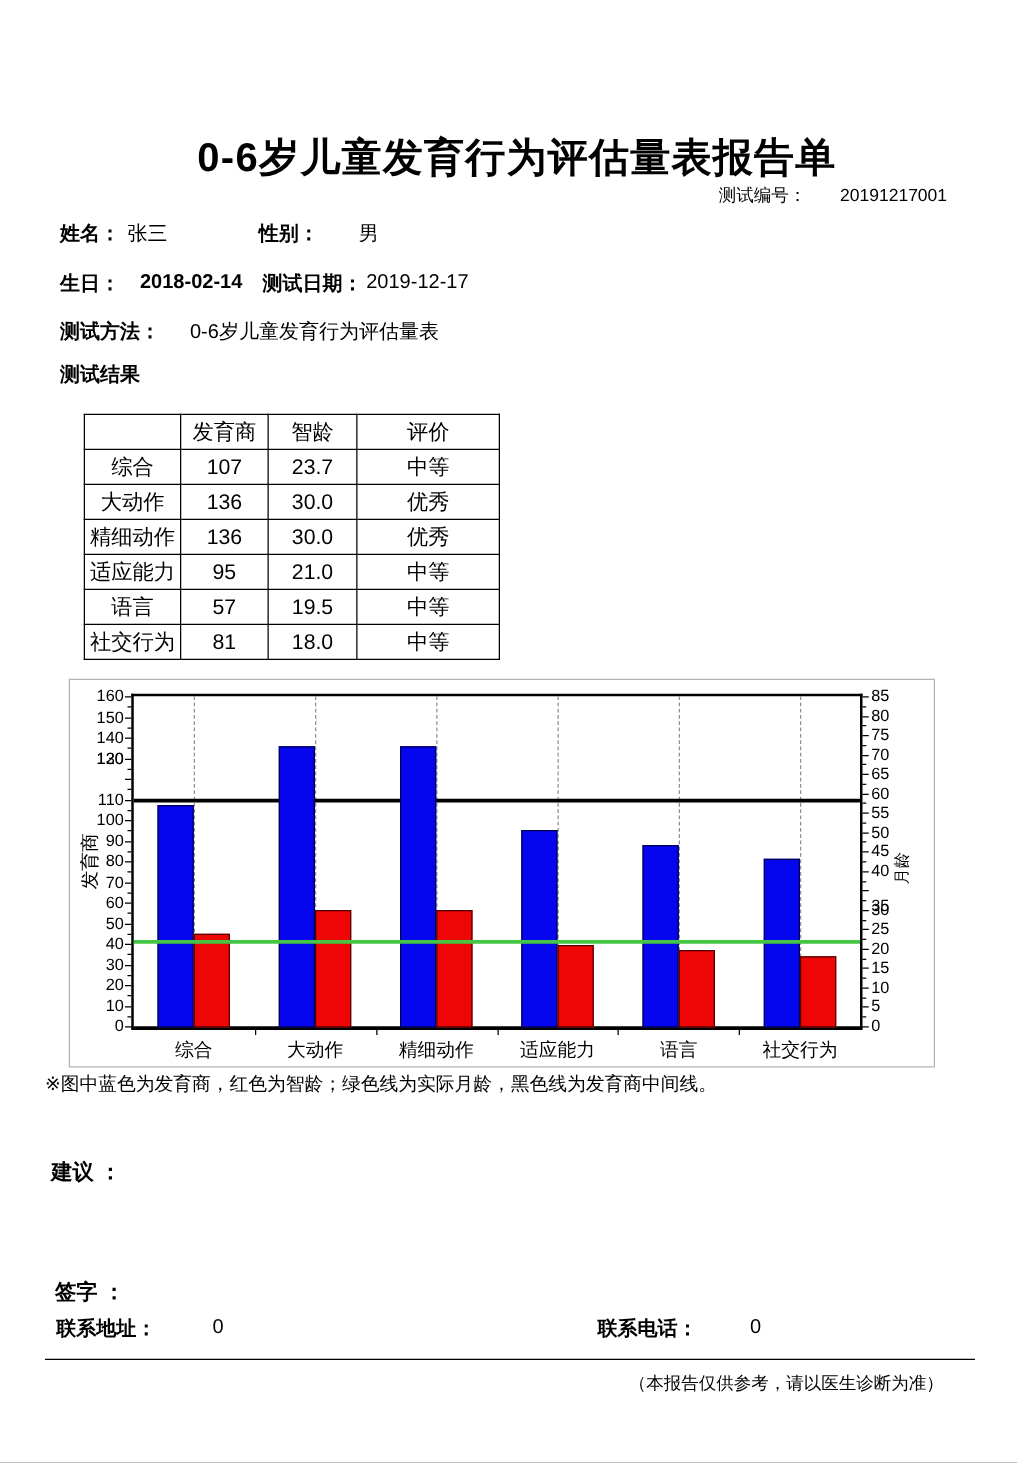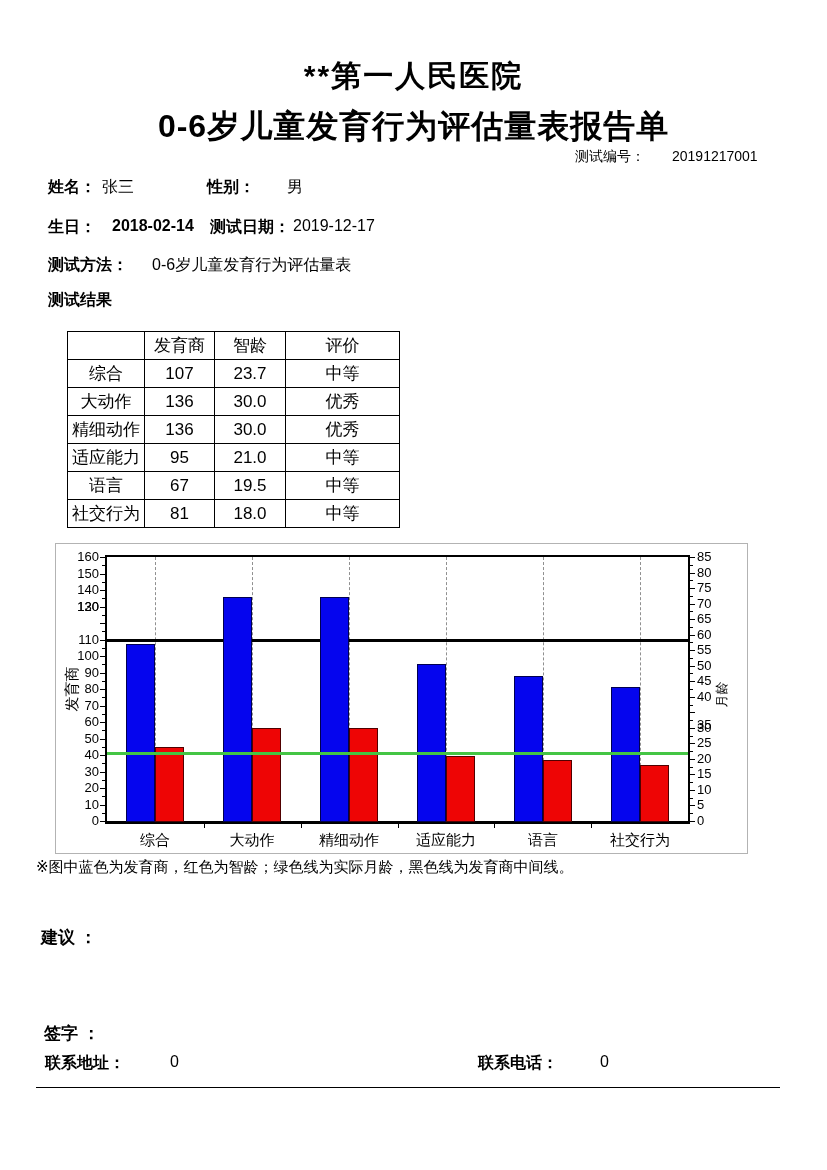--- a/index.html
+++ b/index.html
@@ -33,21 +33,20 @@
   .sign-label{left:44px;top:1022px;font-size:17px;font-weight:bold;}
   .contact-line{top:1053px;left:0;width:100%;height:20px;}
   .rule{left:36px;top:1087px;width:744px;height:1px;background:#000;}
   .disclaimer{left:503px;top:1098px;font-size:14px;}
 </style>
 </head>
 <body>
 
 <div id="page">
 
-  <div class="abs title1">**第一人民医院</div>
   <div class="abs title2">0-6岁儿童发育行为评估量表报告单</div>
 
   <div class="abs" style="top:148px;left:0;width:100%;height:18px;">
     <span class="abs small" style="left:575px;">测试编号：</span>
     <span class="abs small" style="left:672px;">20191217001</span>
   </div>
 
   <div class="abs" style="top:177px;left:0;width:100%;height:20px;">
     <span class="abs lab" style="left:48px;">姓名：</span>
     <span class="abs val" style="left:102px;">张三</span>
@@ -93,21 +92,21 @@
       <td>优秀</td>
     </tr>
     <tr>
       <td>适应能力</td>
       <td>95</td>
       <td>21.0</td>
       <td>中等</td>
     </tr>
     <tr>
       <td>语言</td>
-      <td>67</td>
+      <td>57</td>
       <td>19.5</td>
       <td>中等</td>
     </tr>
     <tr>
       <td>社交行为</td>
       <td>81</td>
       <td>18.0</td>
       <td>中等</td>
     </tr>
   </tbody>
@@ -263,14 +262,15 @@
   <div class="abs advice-label">建议 ：</div>
 
   <div class="abs sign-label">签字 ：</div>
   <div class="abs contact-line">
     <span class="abs lab" style="left:45px;">联系地址：</span>
     <span class="abs val" style="left:170px;">0</span>
     <span class="abs lab" style="left:478px;">联系电话：</span>
     <span class="abs val" style="left:600px;">0</span>
   </div>
   <div class="abs rule"></div>
+  <div class="abs disclaimer">（本报告仅供参考，请以医生诊断为准）</div>
 
 </div>
 
 </body></html>

